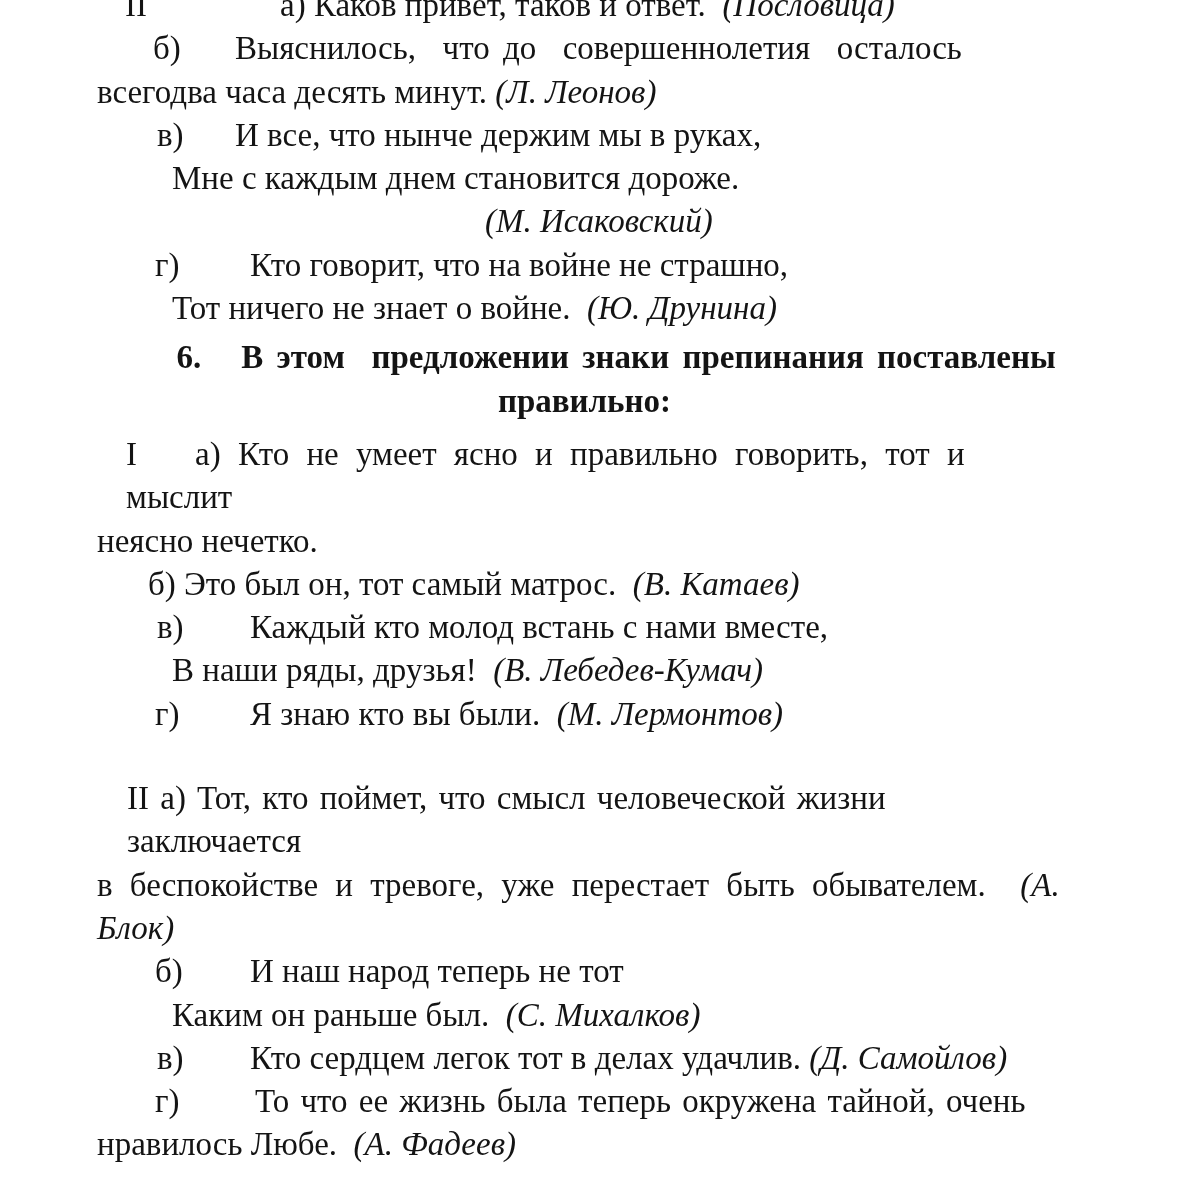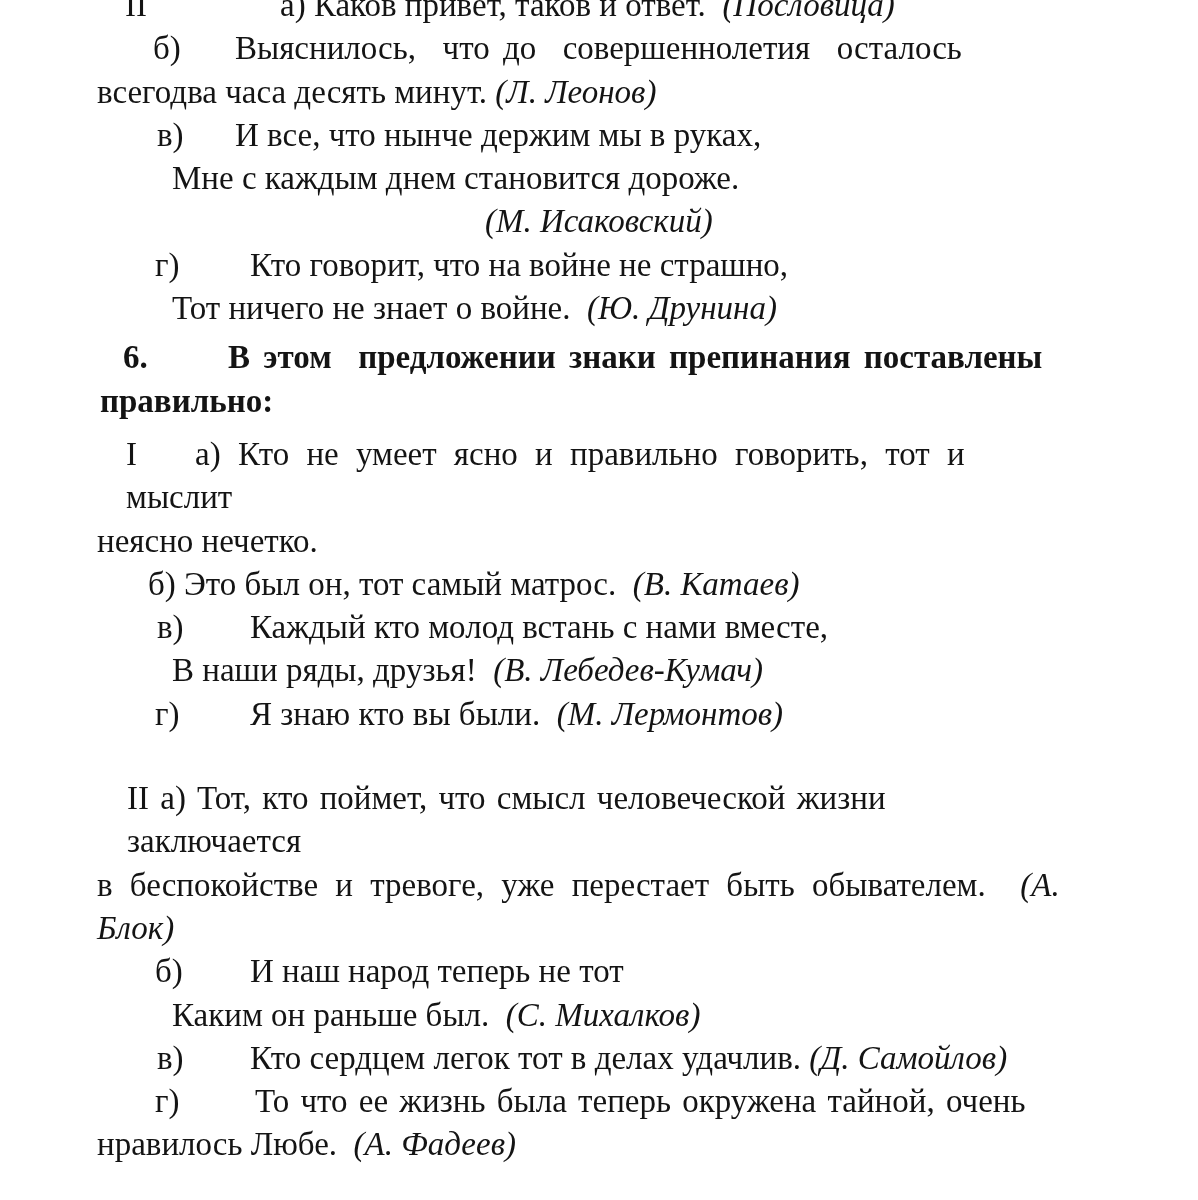--- a/index.html
+++ b/index.html
@@ -26,20 +26,21 @@
     margin-top: -16px;
     font-size: 33px;
     line-height: 43.3px;
     white-space: pre-wrap;
   }
   .line {
     min-height: 43.3px;
   }
   .line.bold {
     font-weight: bold;
+    text-align: center;
   }
   .seg.italic {
     font-style: italic;
   }
   .seg.marker {
     display: inline-block;
   }
 </style>
 </head>
 <body>

